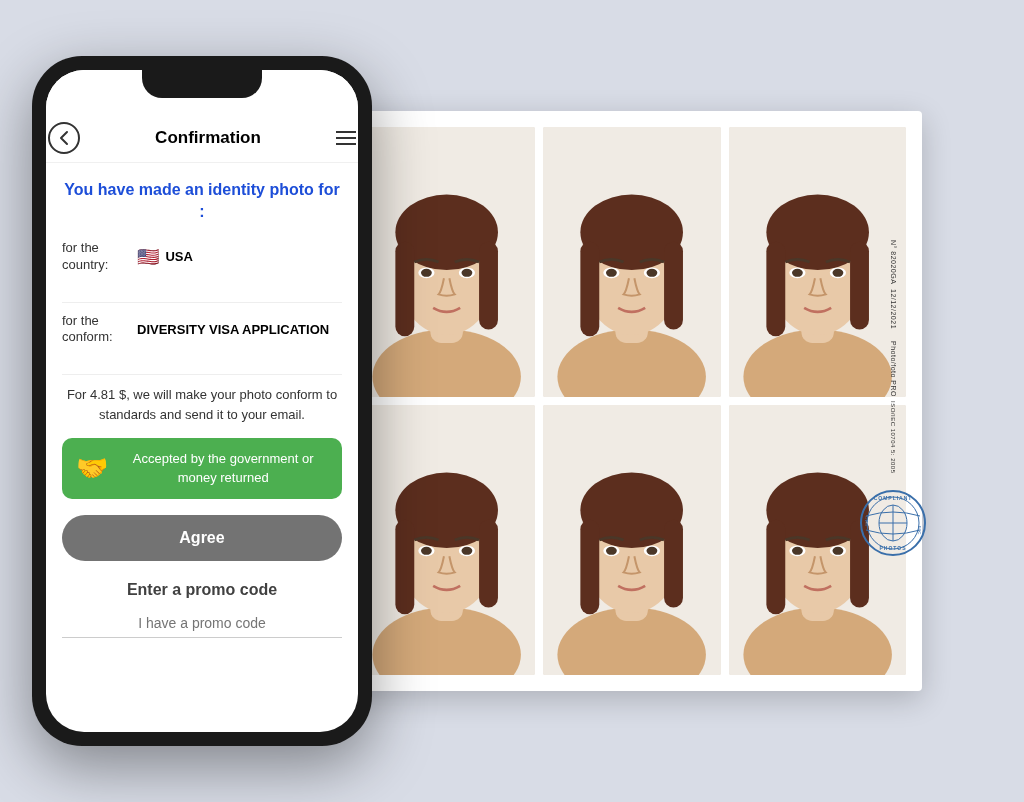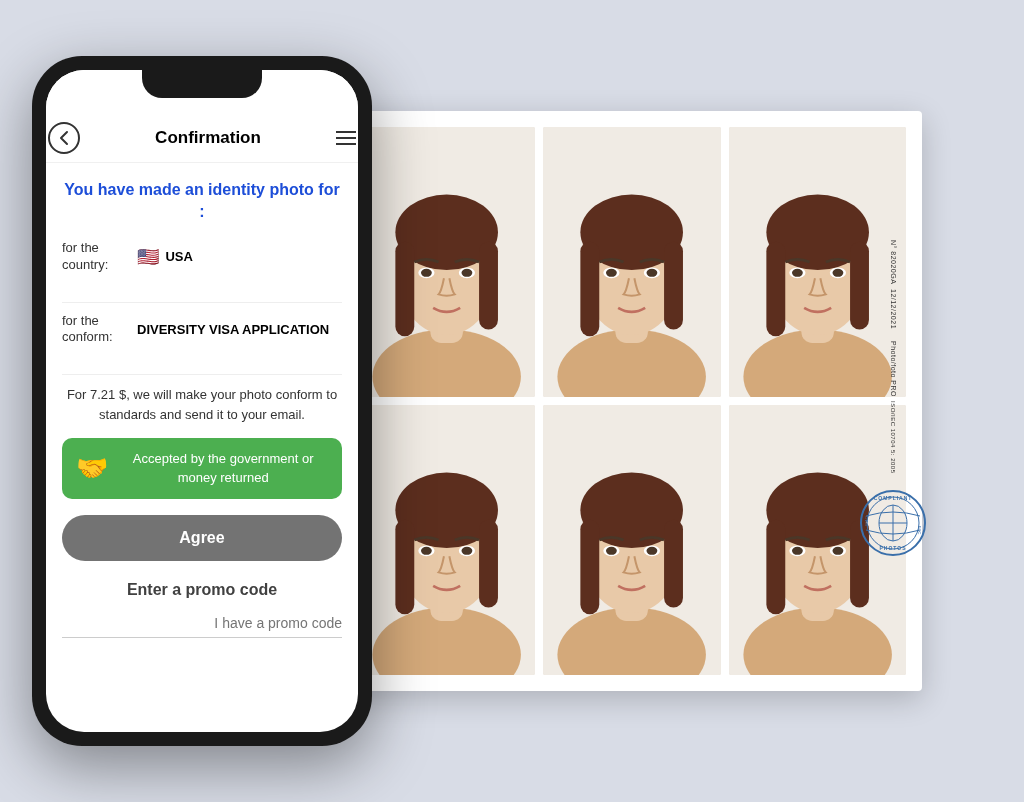--- a/index.html
+++ b/index.html
@@ -216,21 +216,21 @@
       margin-bottom: 10px;
     }
 
     .promo-input {
       width: 100%;
       border: none;
       border-bottom: 1px solid #ccc;
       padding: 6px 0;
       font-size: 14px;
       color: #999;
-      text-align: right;
+      text-align: center;
       outline: none;
       background: transparent;
     }
 
     
     .photo-sheet {
       position: relative;
       margin-left: -30px;
       z-index: 1;
       background: #fff;
@@ -324,21 +324,21 @@
             <span class="flag-emoji">🇺🇸</span>
             <span>USA</span>
           </span>
         </div>
 
         <div class="info-row">
           <span class="info-label">for the conform:</span>
           <span class="info-value">DIVERSITY VISA APPLICATION</span>
         </div>
 
-        <p class="price-text">For 7.21 $, we will make your photo conform to standards and send it to your email.</p>
+        <p class="price-text">For 4.81 $, we will make your photo conform to standards and send it to your email.</p>
 
         <div class="guarantee-banner">
           <span class="handshake-icon">🤝</span>
           <span class="guarantee-text">Accepted by the government or money returned</span>
         </div>
 
         <button class="agree-button">Agree</button>
 
         <div class="promo-section">
           <div class="promo-heading">Enter a promo code</div>

